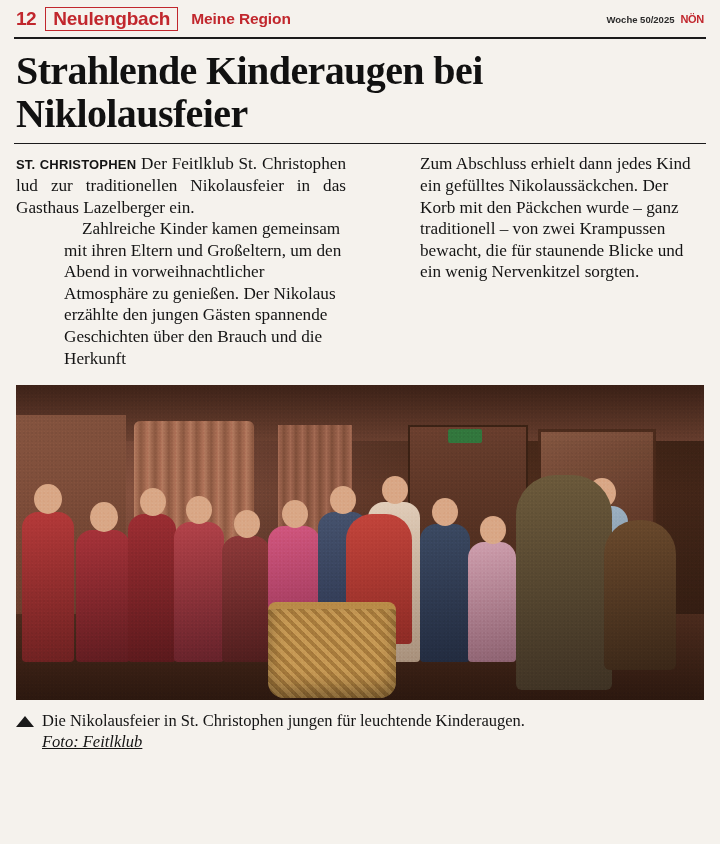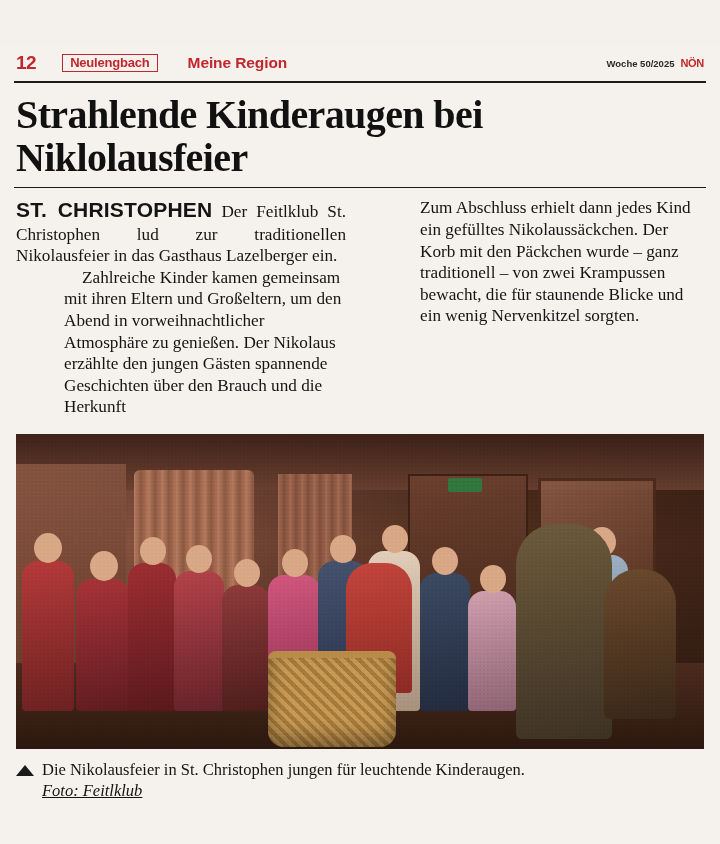--- a/index.html
+++ b/index.html
@@ -22,37 +22,36 @@
     background: #f5f2ed;
     padding: 0 14px;
   }
 
   
   .masthead {
     display: flex;
     align-items: center;
     height: 34px;
     padding-top: 4px;
-    gap: 26px;
-    margin-top: 44px;
+    gap: 9px;
   }
   .folio {
     font-family: "Liberation Sans", sans-serif;
     font-weight: bold;
     font-size: 19px;
     color: #c1272d;
     letter-spacing: -0.5px;
     padding-left: 2px;
   }
   .section-box {
     border: 1.6px solid #c1272d;
     color: #c1272d;
     font-family: "Liberation Sans", sans-serif;
     font-weight: bold;
-    font-size: 13px;
+    font-size: 19px;
     padding: 1px 7px 2px 7px;
     line-height: 1.05;
     letter-spacing: -0.2px;
   }
   .region-label {
     color: #c1272d;
     font-family: "Liberation Sans", sans-serif;
     font-weight: bold;
     font-size: 15.5px;
     letter-spacing: -0.1px;
@@ -117,21 +116,21 @@
   }
   .col p {
     margin: 0;
   }
   .col p + p {
     text-indent: 18px;
   }
   .dateline {
     font-family: "Liberation Sans", sans-serif;
     font-weight: bold;
-    font-size: 21px;
+    font-size: 13px;
     letter-spacing: 0.2px;
   }
   .col p:last-child {
     text-align: left;
     margin-left: 48px;
   }
 
   
   .photo-wrap {
     margin: 16px 2px 0 2px;

